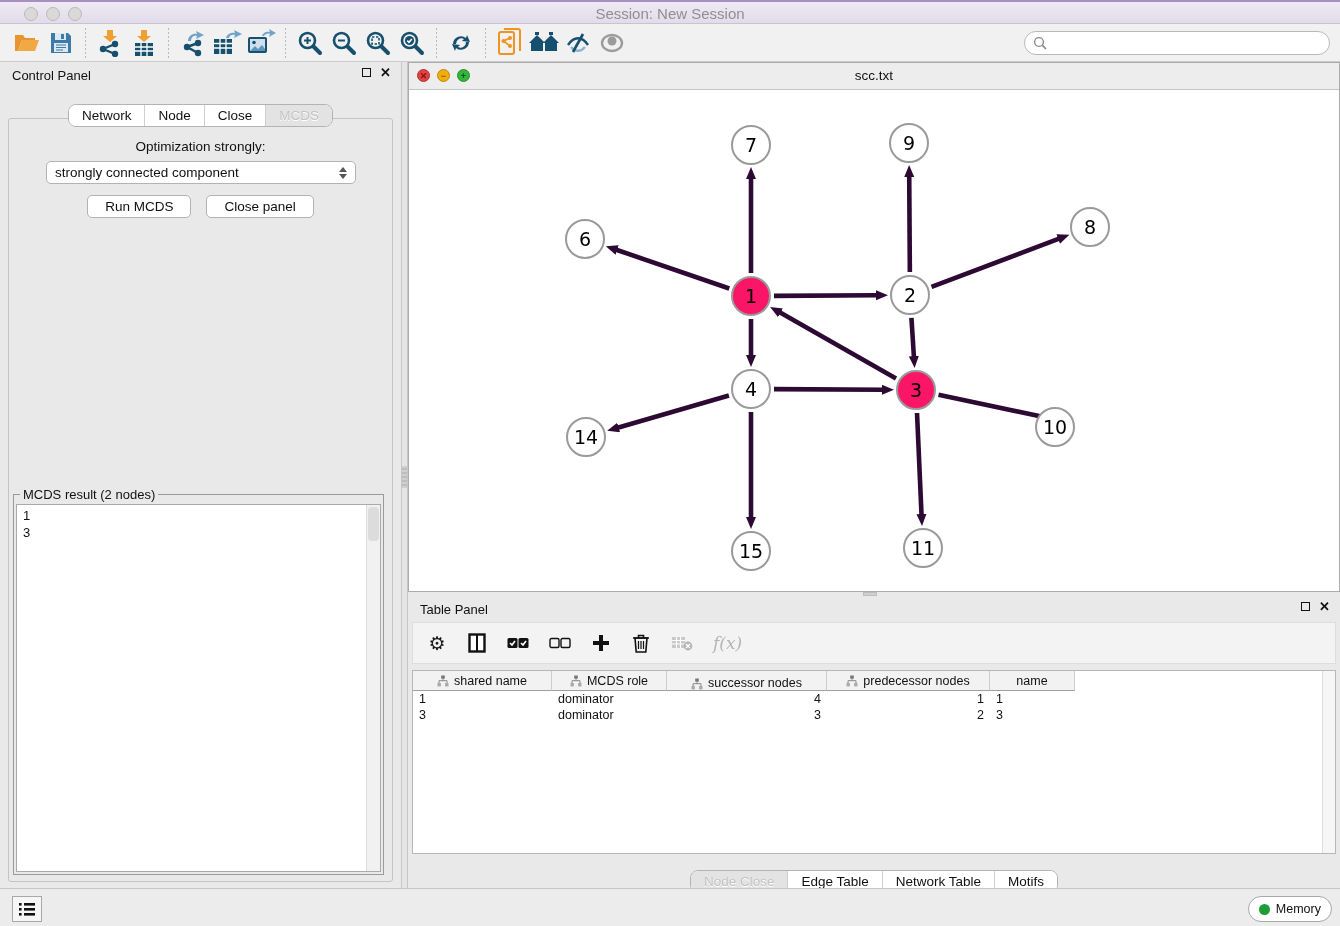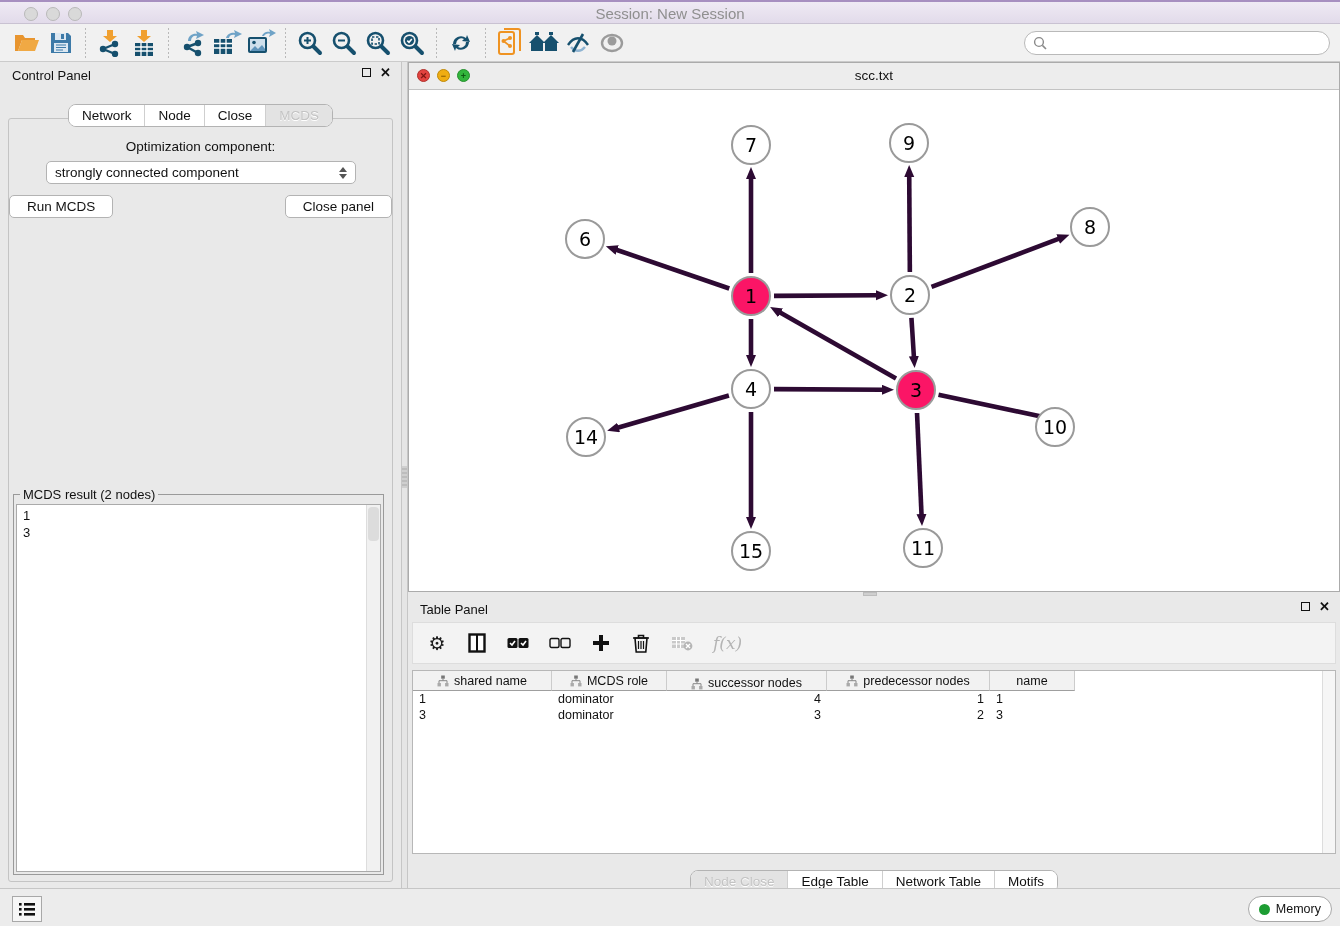--- a/index.html
+++ b/index.html
@@ -43,21 +43,21 @@
   .cp-pane{position:absolute;left:8px;right:8px;top:56px;bottom:6px;
     border:1px solid #c4c4c4;border-radius:3px;}
   .opt-label{position:absolute;left:0;right:0;top:20px;text-align:center;font-size:13.5px;color:#111;}
   .opt-select{position:absolute;left:37px;top:42px;width:310px;height:23px;background:#fff;
     border:1px solid #b3b3b3;border-radius:5px;box-sizing:border-box;
     display:flex;align-items:center;padding:8px 8px;font-size:13.5px;color:#111;}
   .opt-select .stepper{margin-left:auto;display:flex;flex-direction:column;gap:2px;}
   .opt-select .stepper i{display:block;width:0;height:0;border-left:4px solid transparent;border-right:4px solid transparent;}
   .opt-select .stepper .up{border-bottom:5px solid #555;}
   .opt-select .stepper .dn{border-top:5px solid #555;}
-  .cp-buttons{position:absolute;left:0;right:0;top:76px;display:flex;justify-content:space-between;gap:15px;}
+  .cp-buttons{position:absolute;left:0;right:0;top:76px;display:flex;justify-content:center;gap:15px;}
   .btn{background:#fff;border:1px solid #b3b3b3;border-radius:5px;font-size:13.5px;
     padding:3px 17px;color:#111;font-family:"Liberation Sans",sans-serif;}
   .result-fs{position:absolute;left:4px;right:8px;top:368px;height:388px;
     border:1px solid #9a9a9a;margin:0;padding:2px;box-sizing:border-box;}
   .result-fs legend{font-size:13px;color:#111;padding:0 3px;margin-left:4px;}
   .result-box{position:relative;width:100%;height:100%;background:#fff;
     border:1px solid #aaa;box-sizing:border-box;overflow:hidden;}
   .result-lines{padding:2px 6px;font-size:13px;color:#111;line-height:17px;}
   .result-scroll{position:absolute;right:0;top:0;bottom:0;width:13px;background:#f1f1f1;border-left:1px solid #ddd;}
   .result-scroll .thumb{position:absolute;left:1px;right:1px;top:2px;height:34px;background:#dcdcdc;border-radius:4px;}
@@ -276,21 +276,21 @@
       </div>
       <div class="cp-tabs">
         <span class="tabgroup" id="cpTabs">
             <span class="tab">Network</span>
             <span class="tab">Node</span>
             <span class="tab">Close</span>
             <span class="tab sel">MCDS</span>
           </span>
       </div>
       <div class="cp-pane">
-        <div class="opt-label">Optimization component:</div>
+        <div class="opt-label">Optimization strongly:</div>
         <div class="opt-select">
           <span>strongly connected component</span>
           <span class="stepper">
               <i class="up"></i>
               <i class="dn"></i>
             </span>
         </div>
         <div class="cp-buttons">
           <button class="btn">Run MCDS</button>
           <button class="btn">Close panel</button>

